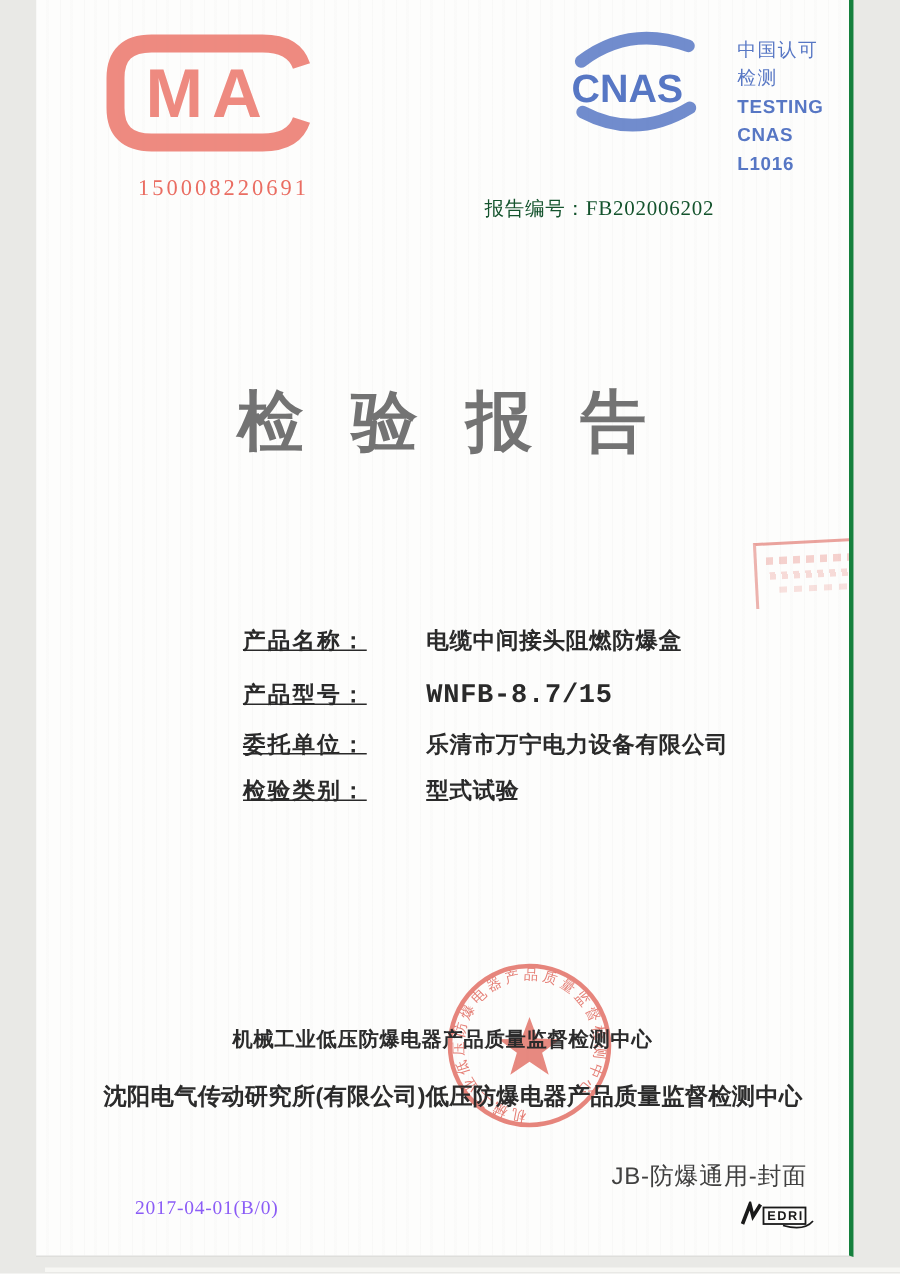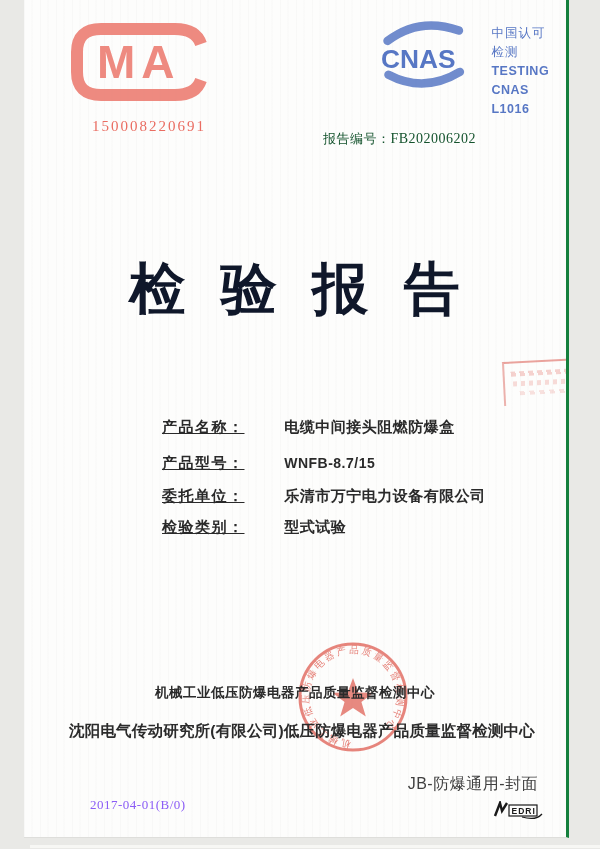--- a/index.html
+++ b/index.html
@@ -47,42 +47,42 @@
 
   .report-no {
     position: absolute; left: 299px; top: 130px;
     font-size: 13px; color: #14532d; letter-spacing: 0.5px;
   }
   .report-no .val { font-family: "Liberation Serif", serif; font-size: 14px; }
 
   .doc-title {
     position: absolute; left: 0; top: 252px; width: 100%;
     text-align: center;
-    font-size: 56px; font-weight: bold; color: #0f172a;
+    font-size: 44px; font-weight: bold; color: #737373;
     word-spacing: 18px; letter-spacing: 1px;
     font-family: "Liberation Sans", sans-serif;
   }
 
   
   .partial-stamp {
     position: absolute; left: 479px; top: 360px; width: 80px; height: 44px;
     border-top: 2px solid rgba(219,90,80,0.55);
     border-left: 2px solid rgba(219,90,80,0.45);
     transform: rotate(-3deg);
     background:
       repeating-linear-gradient(90deg, rgba(224,96,86,0.28) 0 5px, transparent 5px 9px) 6px 8px / 70px 5px no-repeat,
       repeating-linear-gradient(90deg, rgba(224,96,86,0.22) 0 4px, transparent 4px 8px) 8px 18px / 66px 5px no-repeat,
       repeating-linear-gradient(90deg, rgba(224,96,86,0.18) 0 5px, transparent 5px 10px) 14px 28px / 50px 4px no-repeat;
   }
 
   .fields { position: absolute; left: 0; top: 0; width: 100%; }
   .field-row { position: absolute; left: 138px; font-size: 15px; font-weight: bold; color: #2a2a2a; white-space: nowrap; }
   .field-row .label { letter-spacing: 1.5px; display: inline-block; width: 80px; text-decoration: underline; }
   .field-row .value { letter-spacing: 0.5px; margin-left: 38px; }
-  .field-row .latin { font-family: Liberation Sans, sans-serif; font-size: 14px; }
+  .field-row .latin { font-family: Liberation Mono, monospace; font-size: 18px; }
 
   
   .round-seal { position: absolute; left: 272px; top: 640px; width: 114px; height: 114px; opacity: 0.88; }
 
   .org-lines { position: absolute; left: 0; top: 684px; width: 100%; text-align: center; color: #2b2b2b; }
   .org-line1 { font-size: 13.5px; font-weight: bold; letter-spacing: 0.5px; }
   .org-line2 { font-size: 15.5px; font-weight: bold; margin-top: 19px; letter-spacing: 0.2px; padding-left: 14px; }
 
   .doc-code {
     position: absolute; right: 28px; top: 774px;

